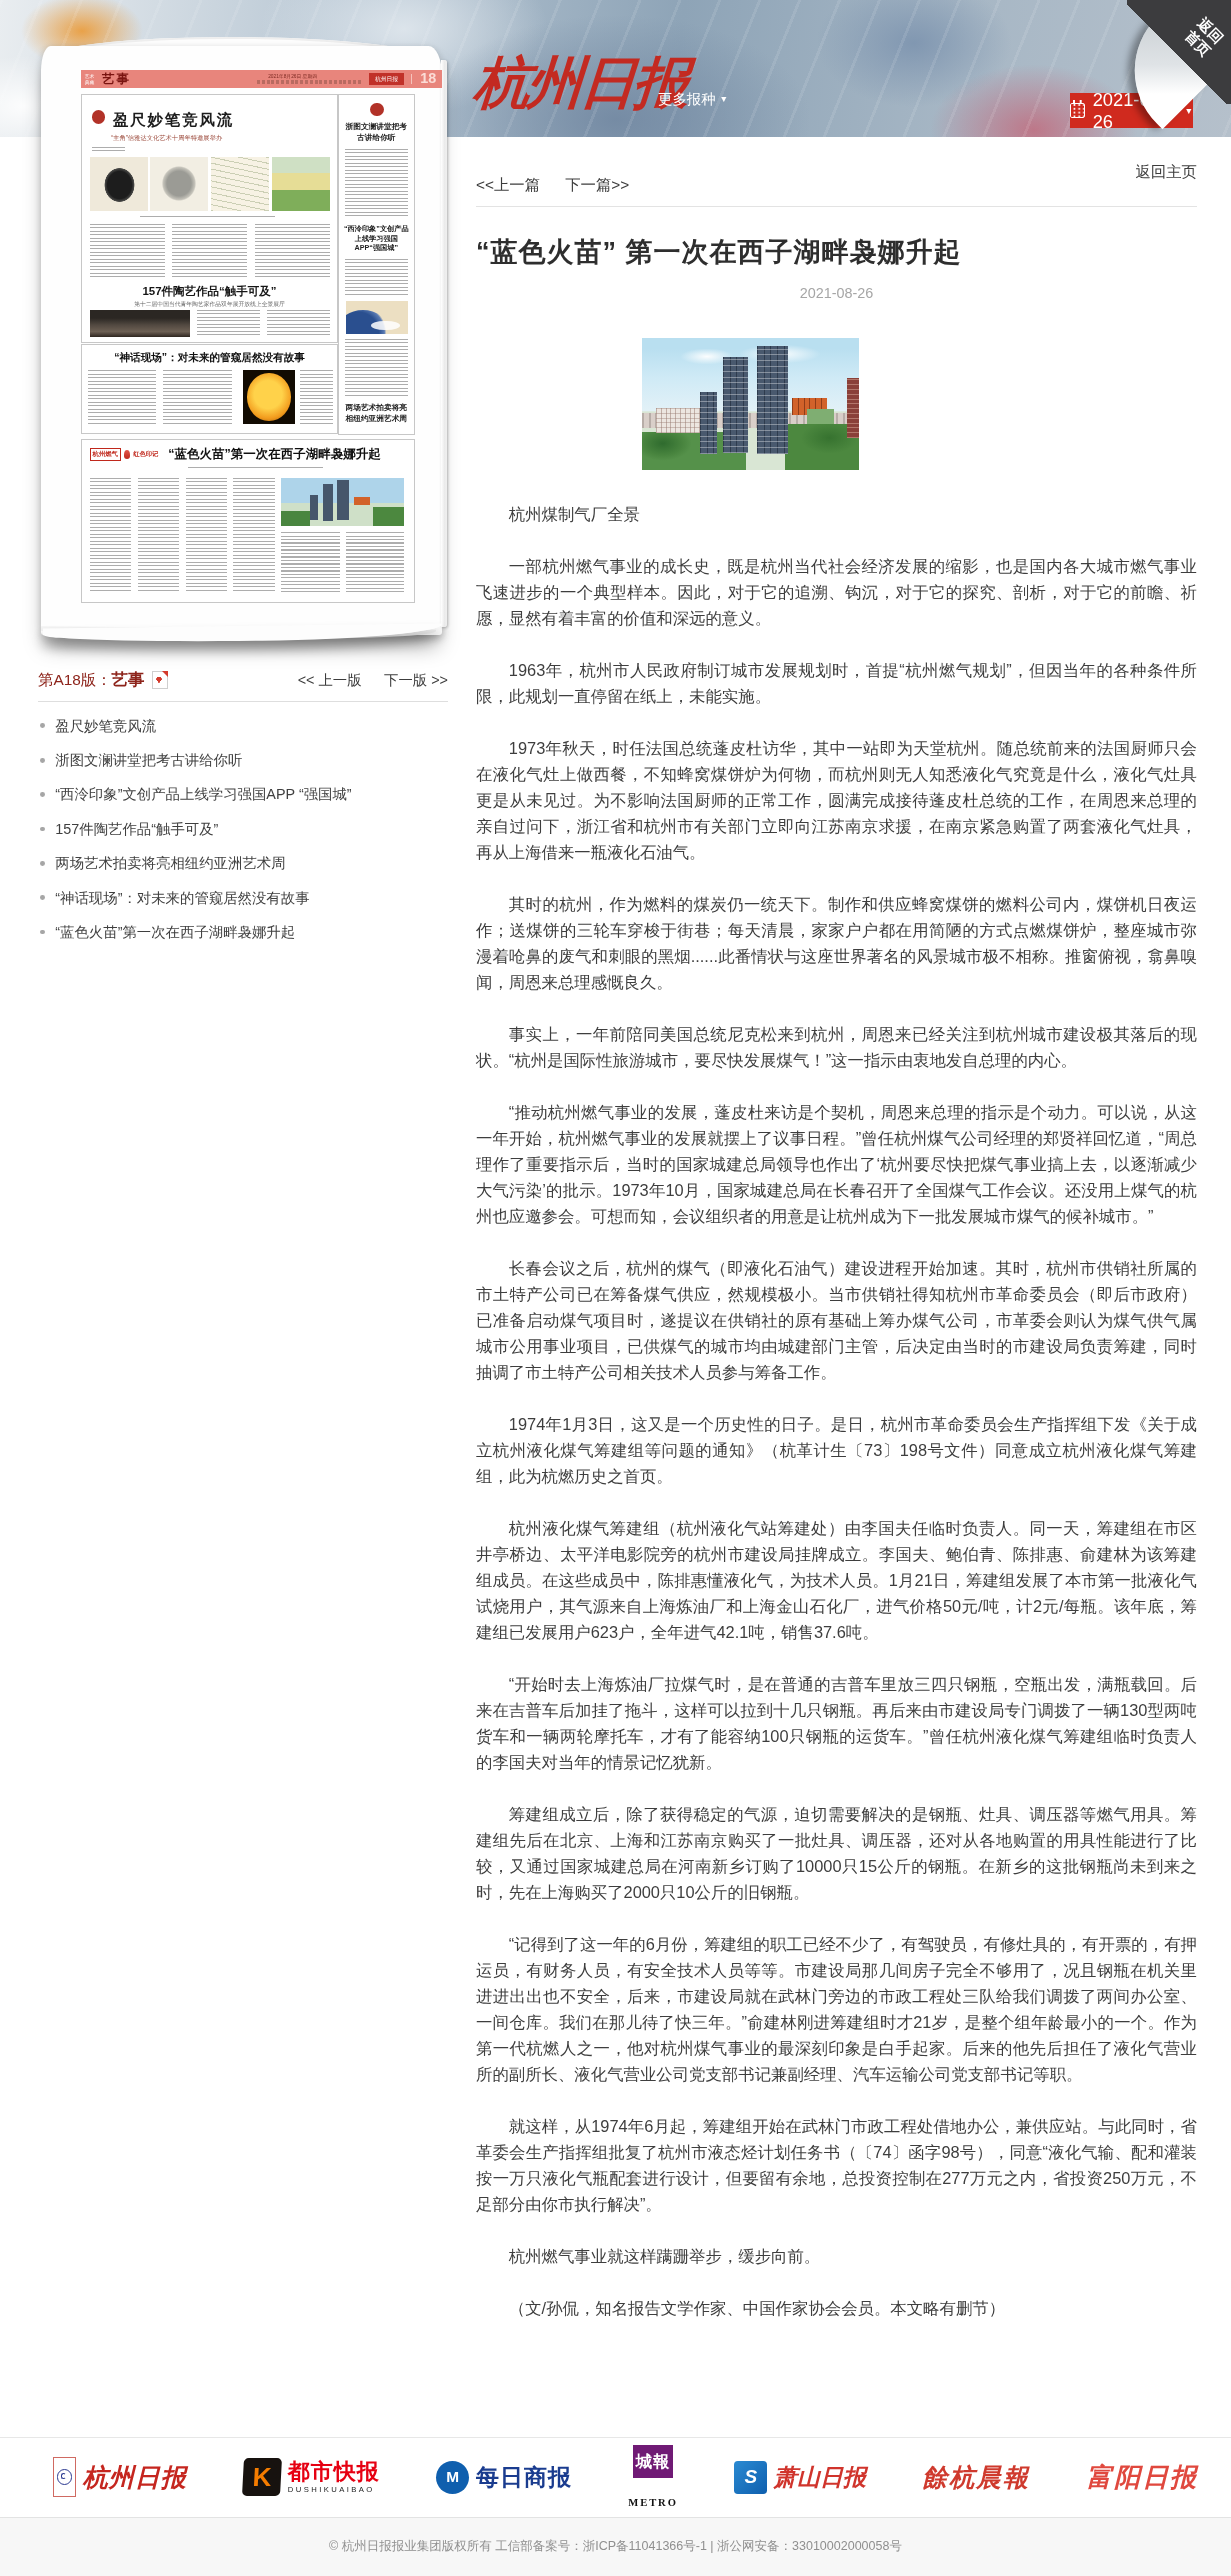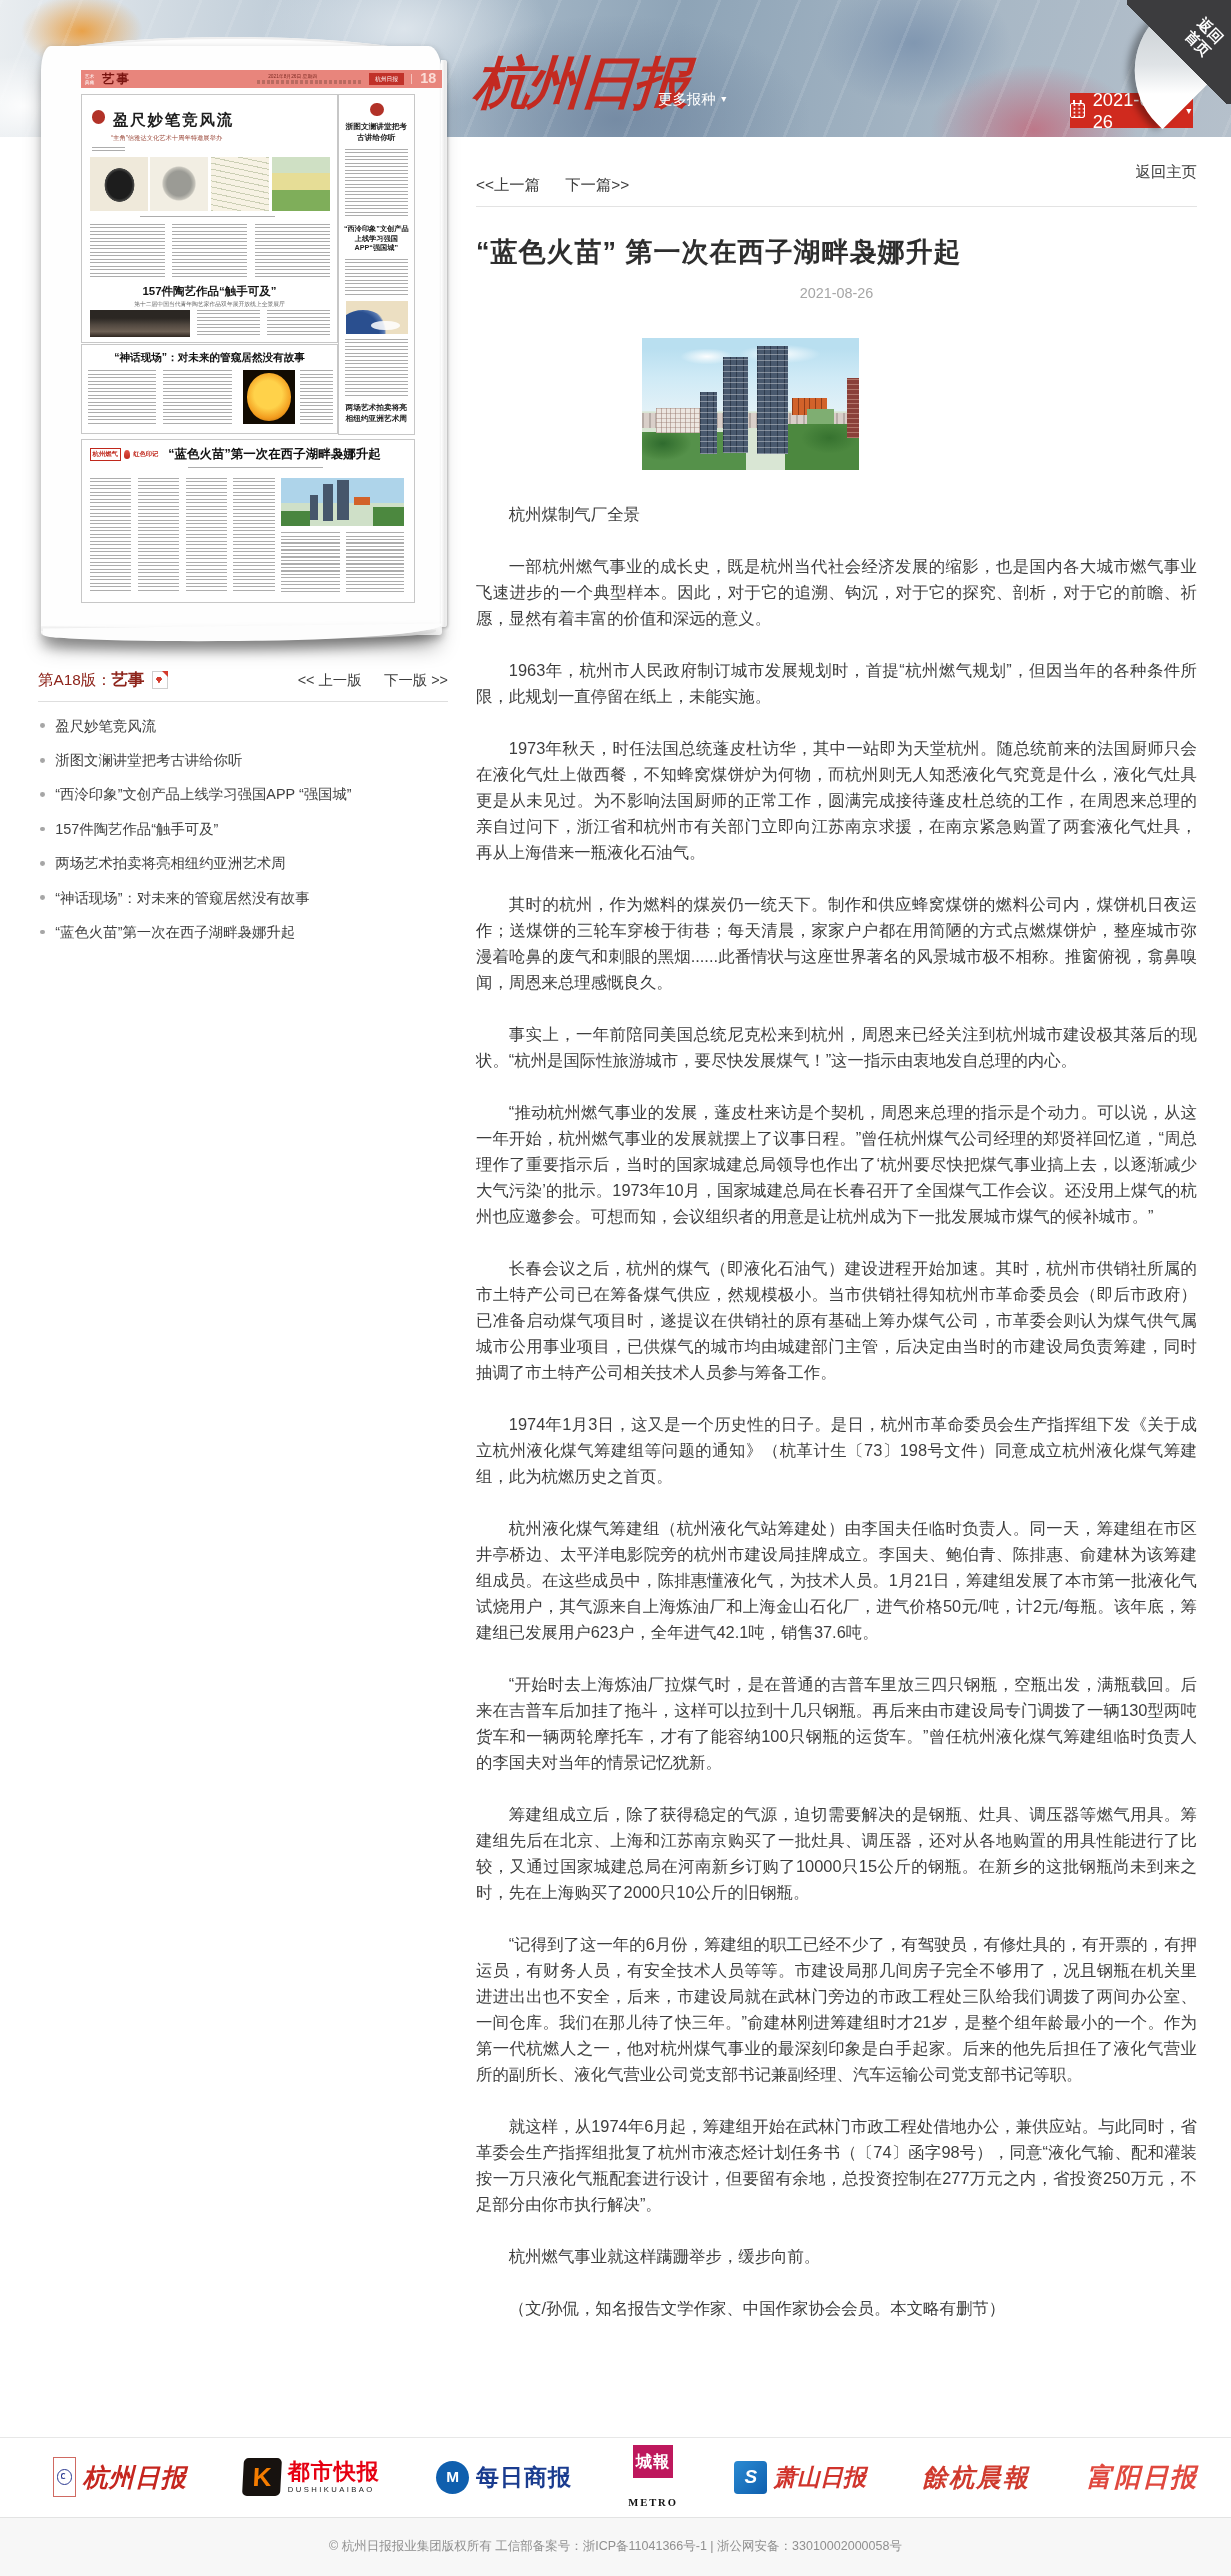--- a/index.html
+++ b/index.html
@@ -203,21 +203,21 @@
   .hz-txt{color:#c5261f;font-size:25px;letter-spacing:1px;}
   .k-ic{width:38px;height:38px;background:#17120f;border-radius:4.8px;color:#f57c00;font-size:26px;
       font-weight:bold;display:flex;align-items:center;justify-content:center;transform:skewX(-3deg);}
   .dskb-wrap{display:flex;flex-direction:column;line-height:1;}
   .dskb-txt{color:#e60012;font-size:22px;font-weight:bold;letter-spacing:1px;}
   .dskb-sub{color:#222;font-size:7.7px;letter-spacing:2.4px;margin-top:2.9px;}
   .mr-ic{width:33px;height:33px;border-radius:50%;background:#0f5fae;color:#fff;font-size:15.4px;font-weight:bold;
       display:flex;align-items:center;justify-content:center;}
   .mr-txt{color:#1a3c8f;font-size:23px;font-weight:bold;letter-spacing:1px;font-family:Liberation Serif, serif;}
   .cb-wrap{display:flex;flex-direction:column;align-items:center;line-height:1;}
-  .cb-ic{width:40px;height:33px;background:#be185d;color:#fff;font-size:16.4px;font-weight:bold;
+  .cb-ic{width:40px;height:33px;background:#701a75;color:#fff;font-size:16.4px;font-weight:bold;
       display:flex;align-items:center;justify-content:center;letter-spacing:1px;
       font-family:"DejaVu Serif","Liberation Serif",serif;}
   .cb-sub{color:#111;font-size:10.6px;font-weight:bold;letter-spacing:1.9px;margin-top:13px;font-family:Liberation Serif, serif;}
   .xs-ic{width:33px;height:33px;border-radius:3.8px;background:linear-gradient(135deg,#2a8ad2,#0f5fae);
       color:#fff;font-size:19px;font-weight:bold;font-style:italic;display:flex;align-items:center;justify-content:center;}
   .xs-txt{color:#d0342c;font-size:23px;font-weight:bold;}
   .yh-txt{color:#cf3a2e;font-size:25px;letter-spacing:1.9px;}
   .fy-txt{color:#e0483e;font-size:26px;letter-spacing:1.9px;}
 
   .bottom-bar{position:absolute;left:0;top:2517px;width:1231px;height:59px;background:#f7f7f7;

